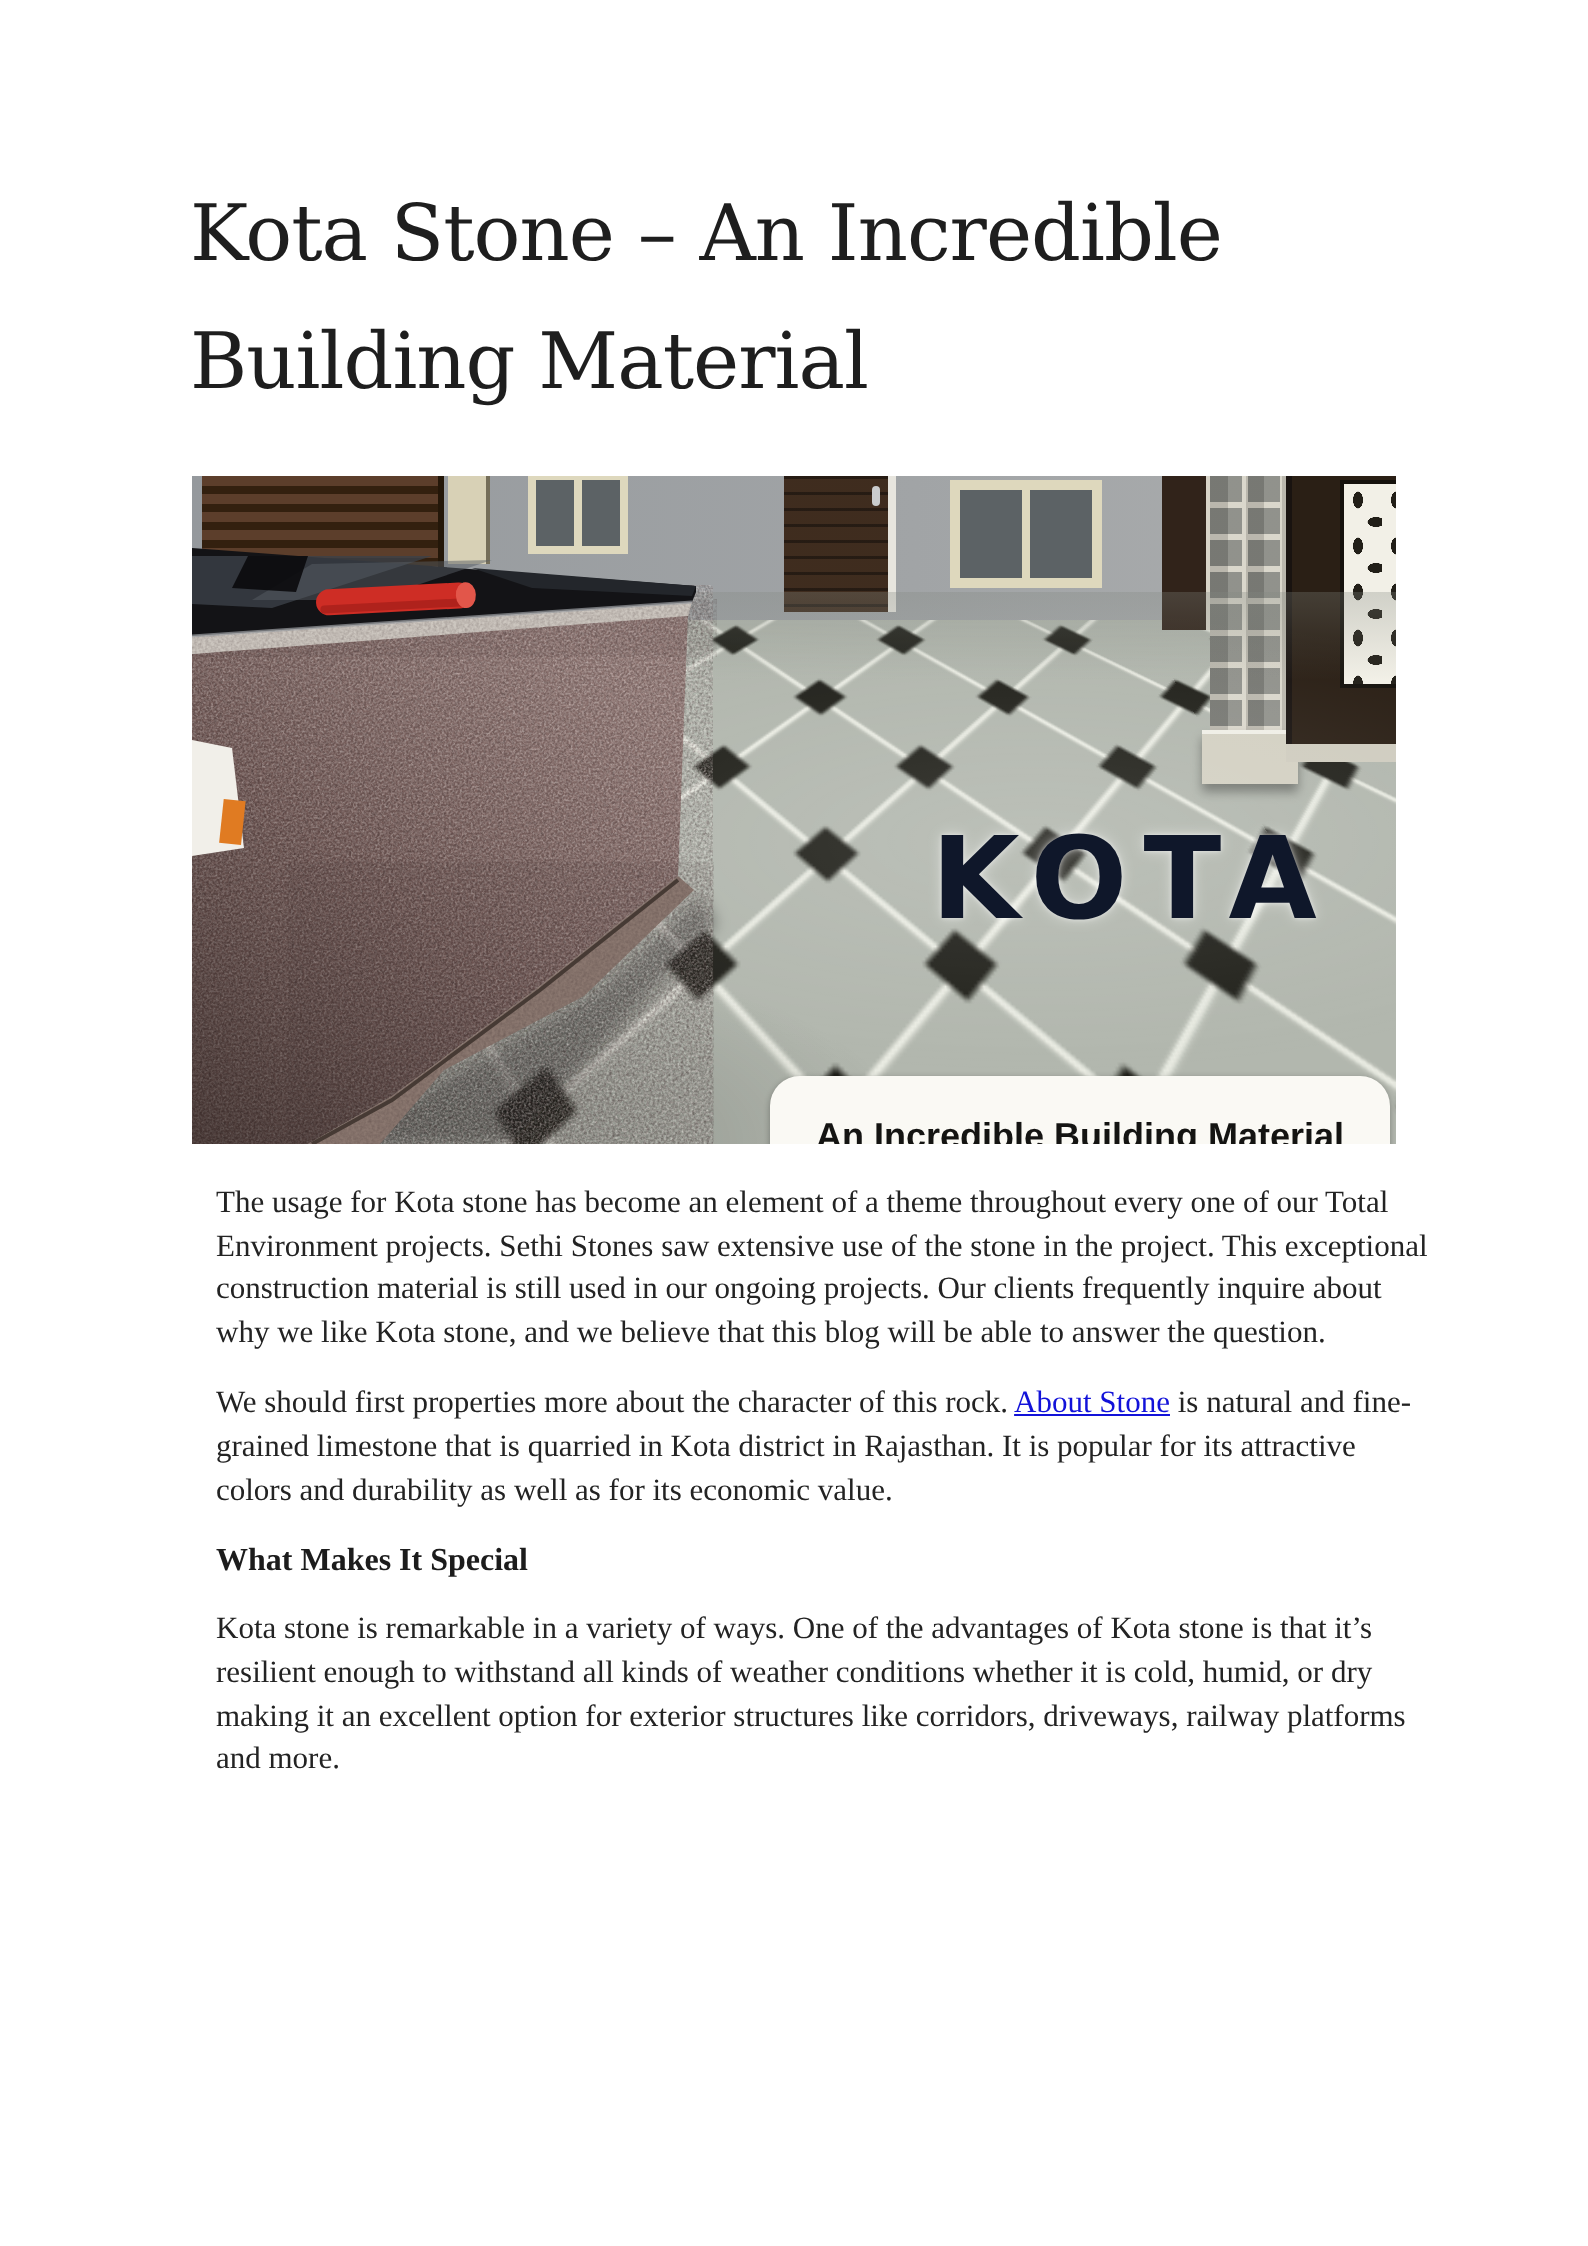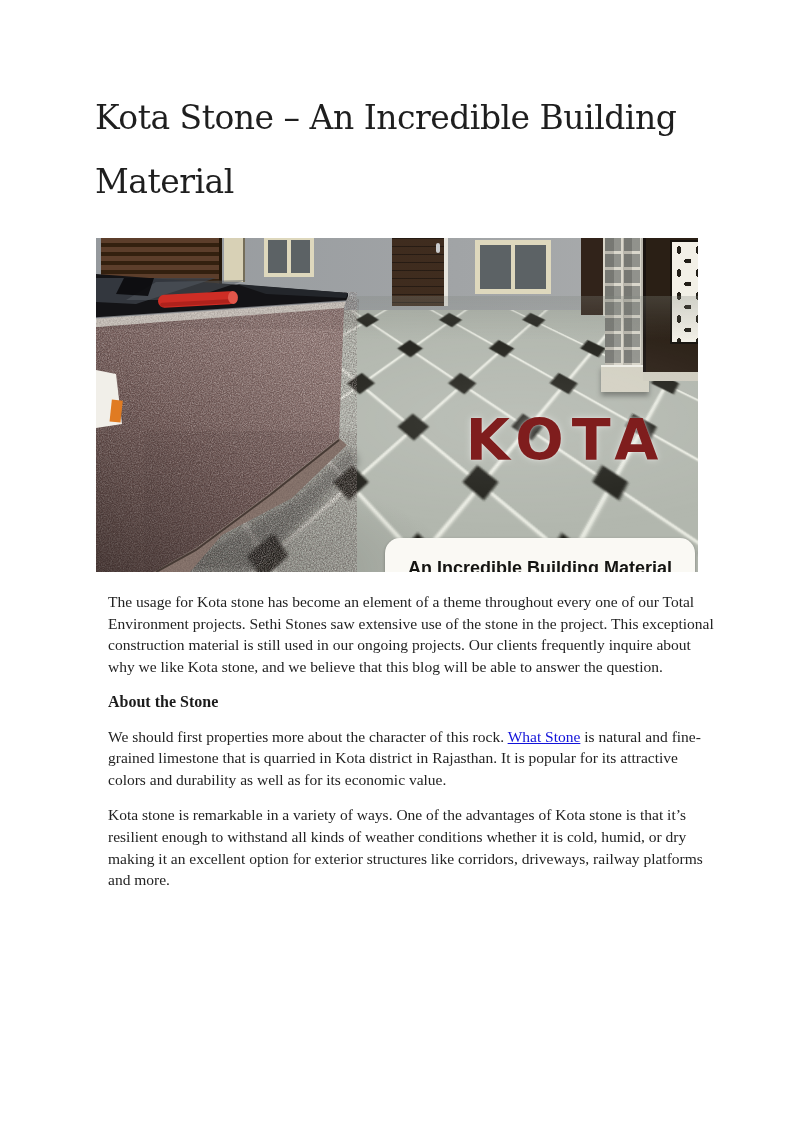--- a/index.html
+++ b/index.html
@@ -1,19 +1,19 @@
 <!DOCTYPE html>
 <html><head>
 <meta charset="utf-8">
 <style>
   html,body{margin:0;padding:0;background:#e8e8e8;}
   .page{position:relative;width:794px;height:1123px;background:#ffffff;margin:0 auto;overflow:hidden;
         font-family:"Liberation Serif", serif;}
   .title{position:absolute;left:95px;top:86px;width:612px;margin:0;
-         font-family:"DejaVu Serif", serif;font-weight:400;font-size:33px;line-height:64px;
+         font-family:"DejaVu Serif", serif;font-weight:400;font-size:39px;line-height:64px;
          color:#1e1e1e;letter-spacing:-0.5px;}
   
   .hero{position:absolute;left:96px;top:238px;width:602px;height:334px;overflow:hidden;background:#9da0a3;}
   .hero *{position:absolute;}
   .floor3d{left:-299px;top:58px;width:1200px;height:560px;
            transform:perspective(380px) rotateX(55deg);transform-origin:50% 0;}
   .floor-fade{left:0;top:58px;width:602px;height:60px;
               background:linear-gradient(180deg,#b8bcb2 0%,rgba(184,188,178,0) 85%);}
   .band-a{left:233px;top:86px;width:280px;height:12px;background:#cdd1c6;
           border-top:2px solid #eef0e8;border-bottom:2px solid #e6e8de;
@@ -50,21 +50,21 @@
           radial-gradient(ellipse 6px 3.5px at 16px 19px,#221f18 68%,transparent 72%);
         background-size:19px 23px;}
   .door4-sill{left:547px;top:134px;width:55px;height:9px;background:#cfccbf;}
   .floor-shade{left:0;top:58px;width:602px;height:276px;pointer-events:none;background:
       linear-gradient(180deg,rgba(130,135,128,.30) 0,rgba(130,135,128,0) 16%),
       radial-gradient(120% 90% at 6% 100%,rgba(38,40,36,.38) 0,rgba(38,40,36,0) 45%),
       radial-gradient(90% 70% at 70% 45%,rgba(255,255,255,.13) 0,rgba(255,255,255,0) 60%);}
   .counter{left:0;top:0;width:602px;height:334px;pointer-events:none;}
   .overlay-title{left:290px;top:174px;width:360px;text-align:center;
       font-family:"DejaVu Sans", sans-serif;font-weight:700;font-size:57px;line-height:56px;
-      color:#7f1d1d;letter-spacing:8px;
+      color:#0f172a;letter-spacing:8px;
       text-shadow:0 0 7px rgba(255,255,255,.45),0 0 2px rgba(255,255,255,.5);}
   .overlay-title div{position:static;}
   .badge{left:289px;top:300px;width:276px;height:45px;padding:16px 17px;border-radius:15px;
       background:#faf9f4;color:#141412;text-align:center;
       font-family:"Liberation Sans", sans-serif;font-weight:600;font-size:18px;line-height:29px;
       box-shadow:0 1px 3px rgba(0,0,0,.3);white-space:nowrap;}
   
   .content{position:absolute;left:108px;top:591px;width:606px;
            font-size:15.5px;line-height:21.7px;color:#232323;}
   .content p{margin:0 0 13.5px;}
@@ -171,18 +171,18 @@
     </svg>
 
     <div class="overlay-title">
       <div>KOTA</div>
     </div>
     <div class="badge">An Incredible Building Material</div>
   </div>
 
   <div class="content">
     <p>The usage for Kota stone has become an element of a theme throughout every one of our Total Environment projects. Sethi Stones saw extensive use of the stone in the project. This exceptional construction material is still used in our ongoing projects. Our clients frequently inquire about why we like Kota stone, and we believe that this blog will be able to answer the question.</p>
-    <h3>About the Stone</h3>
-    <p><span>We should first properties more about the character of this rock. </span><a href="#">What Stone</a><span> is natural and fine-grained limestone that is quarried in Kota district in Rajasthan. It is popular for its attractive colors and durability as well as for its economic value.</span></p>
+    <p><span>We should first properties more about the character of this rock. </span><a href="#">About Stone</a><span> is natural and fine-grained limestone that is quarried in Kota district in Rajasthan. It is popular for its attractive colors and durability as well as for its economic value.</span></p>
+    <h3>What Makes It Special</h3>
     <p>Kota stone is remarkable in a variety of ways. One of the advantages of Kota stone is that it’s resilient enough to withstand all kinds of weather conditions whether it is cold, humid, or dry making it an excellent option for exterior structures like corridors, driveways, railway platforms and more.</p>
   </div>
 
 </div>
 
 </body></html>

